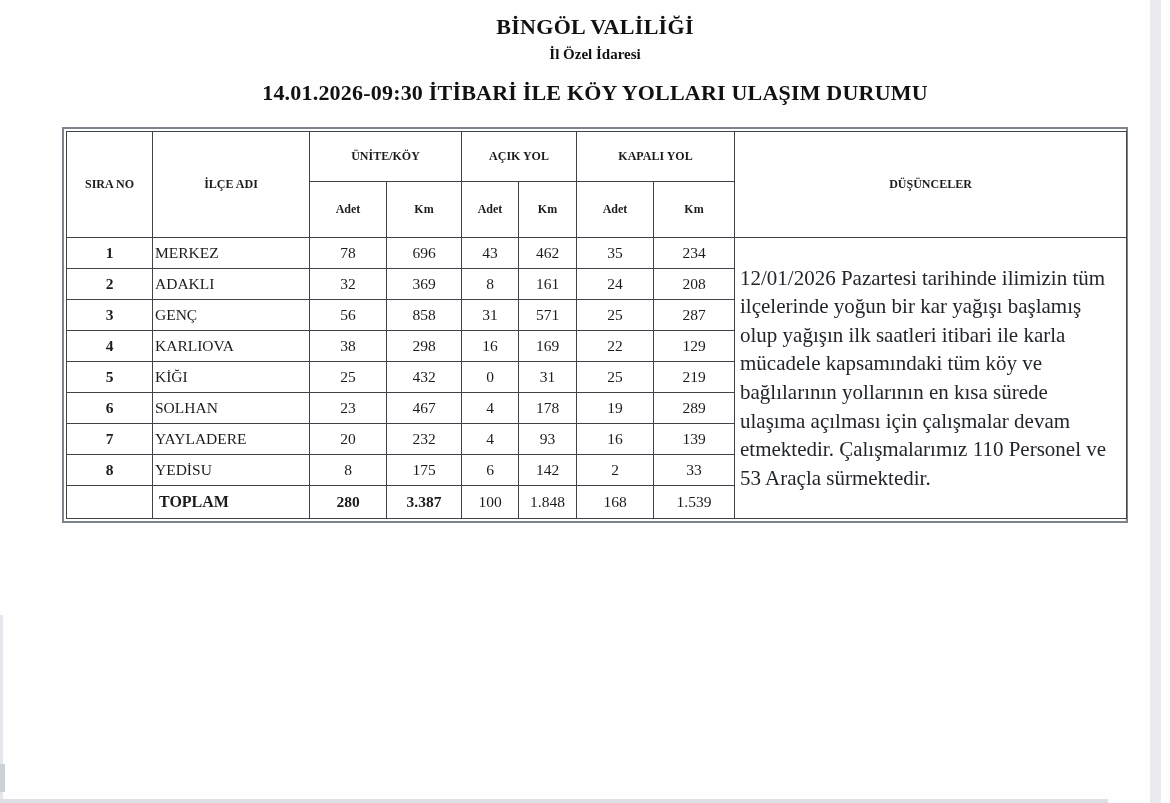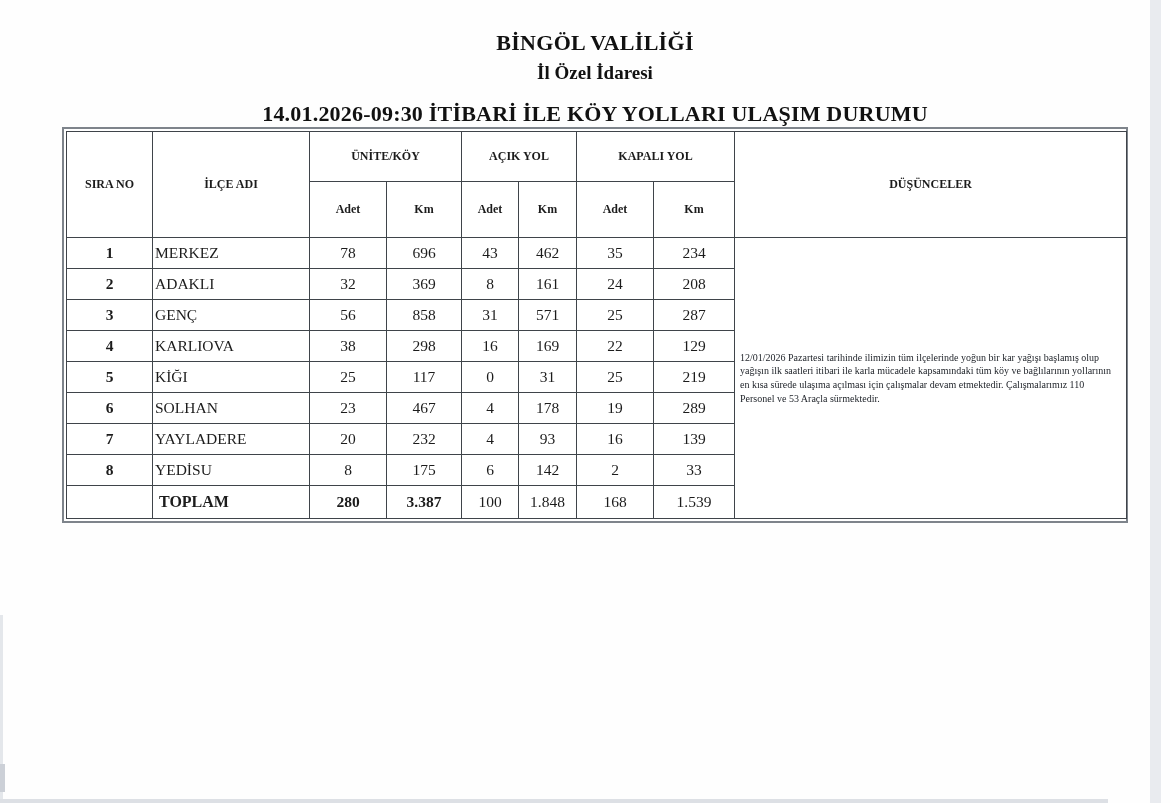--- a/index.html
+++ b/index.html
@@ -13,33 +13,33 @@
     height: 803px;
     background: #fefefe;
     overflow: hidden;
     font-family: "Liberation Serif", "DejaVu Serif", serif;
     color: #1a1a1a;
   }
   
   .doc-header {
     position: absolute;
     left: 62px;
-    top: 30px;
+    top: 14px;
     width: 1066px;
     text-align: center;
     color: #111;
   }
   .doc-header .line1 {
     font-size: 22px;
     font-weight: bold;
     letter-spacing: 0.3px;
     margin: 0 0 6px 0;
   }
   .doc-header .line2 {
-    font-size: 19px;
+    font-size: 15px;
     font-weight: bold;
     margin: 0 0 17px 0;
   }
   .doc-header .line3 {
     font-size: 22px;
     font-weight: bold;
     letter-spacing: 0.2px;
     margin: 16px;
   }
   
@@ -87,21 +87,21 @@
     padding-left: 6px;
     font-size: 16px;
   }
   td.sira {
     font-weight: bold;
   }
   td.remarks-cell {
     text-align: left;
     vertical-align: middle;
     padding: 0 8px 0 5px;
-    font-size: 10px;
+    font-size: 21px;
     line-height: 1.36;
     color: #22262c;
   }
   
   .scan-right-band {
     position: absolute;
     left: 1150px;
     top: 0;
     width: 11px;
     height: 803px;
@@ -213,21 +213,21 @@
           <td>298</td>
           <td>16</td>
           <td>169</td>
           <td>22</td>
           <td>129</td>
         </tr>
         <tr class="data-row">
           <td class="sira">5</td>
           <td class="district">KİĞI</td>
           <td>25</td>
-          <td>117</td>
+          <td>432</td>
           <td>0</td>
           <td>31</td>
           <td>25</td>
           <td>219</td>
         </tr>
         <tr class="data-row">
           <td class="sira">6</td>
           <td class="district">SOLHAN</td>
           <td>23</td>
           <td>467</td>

